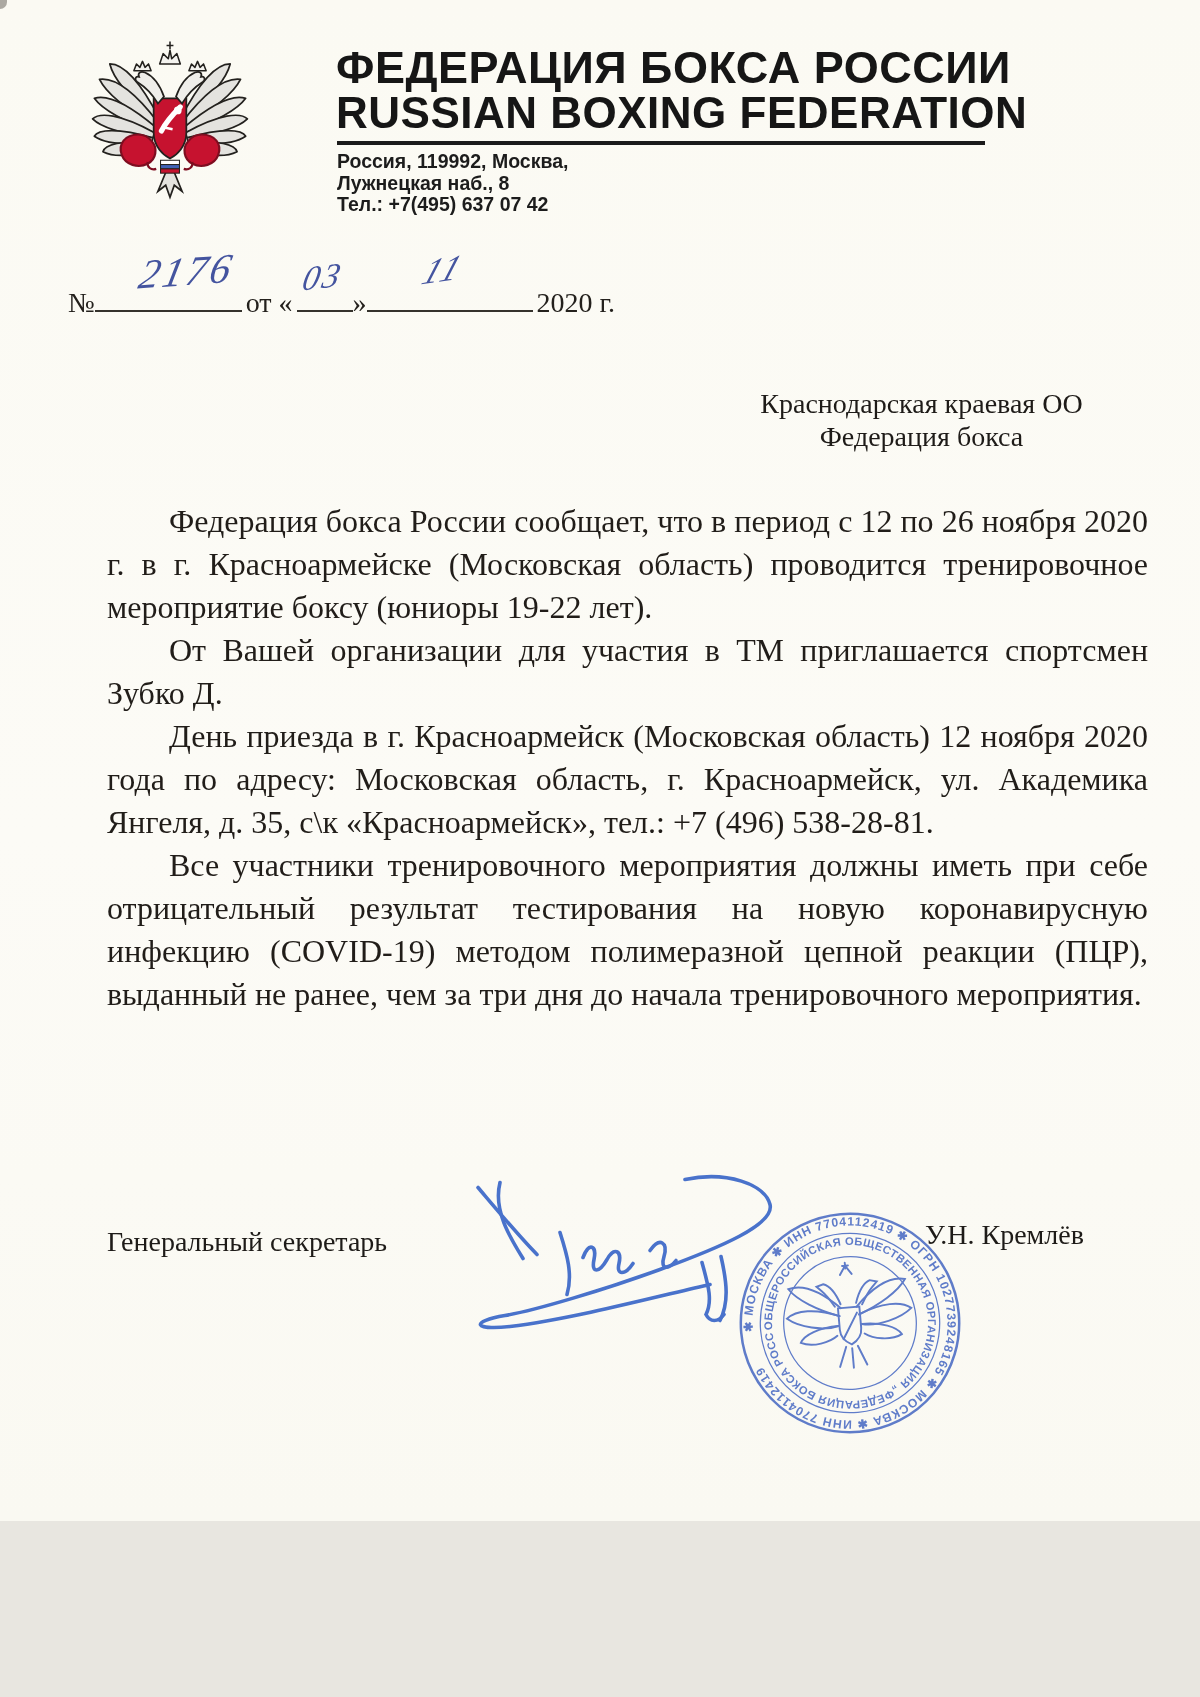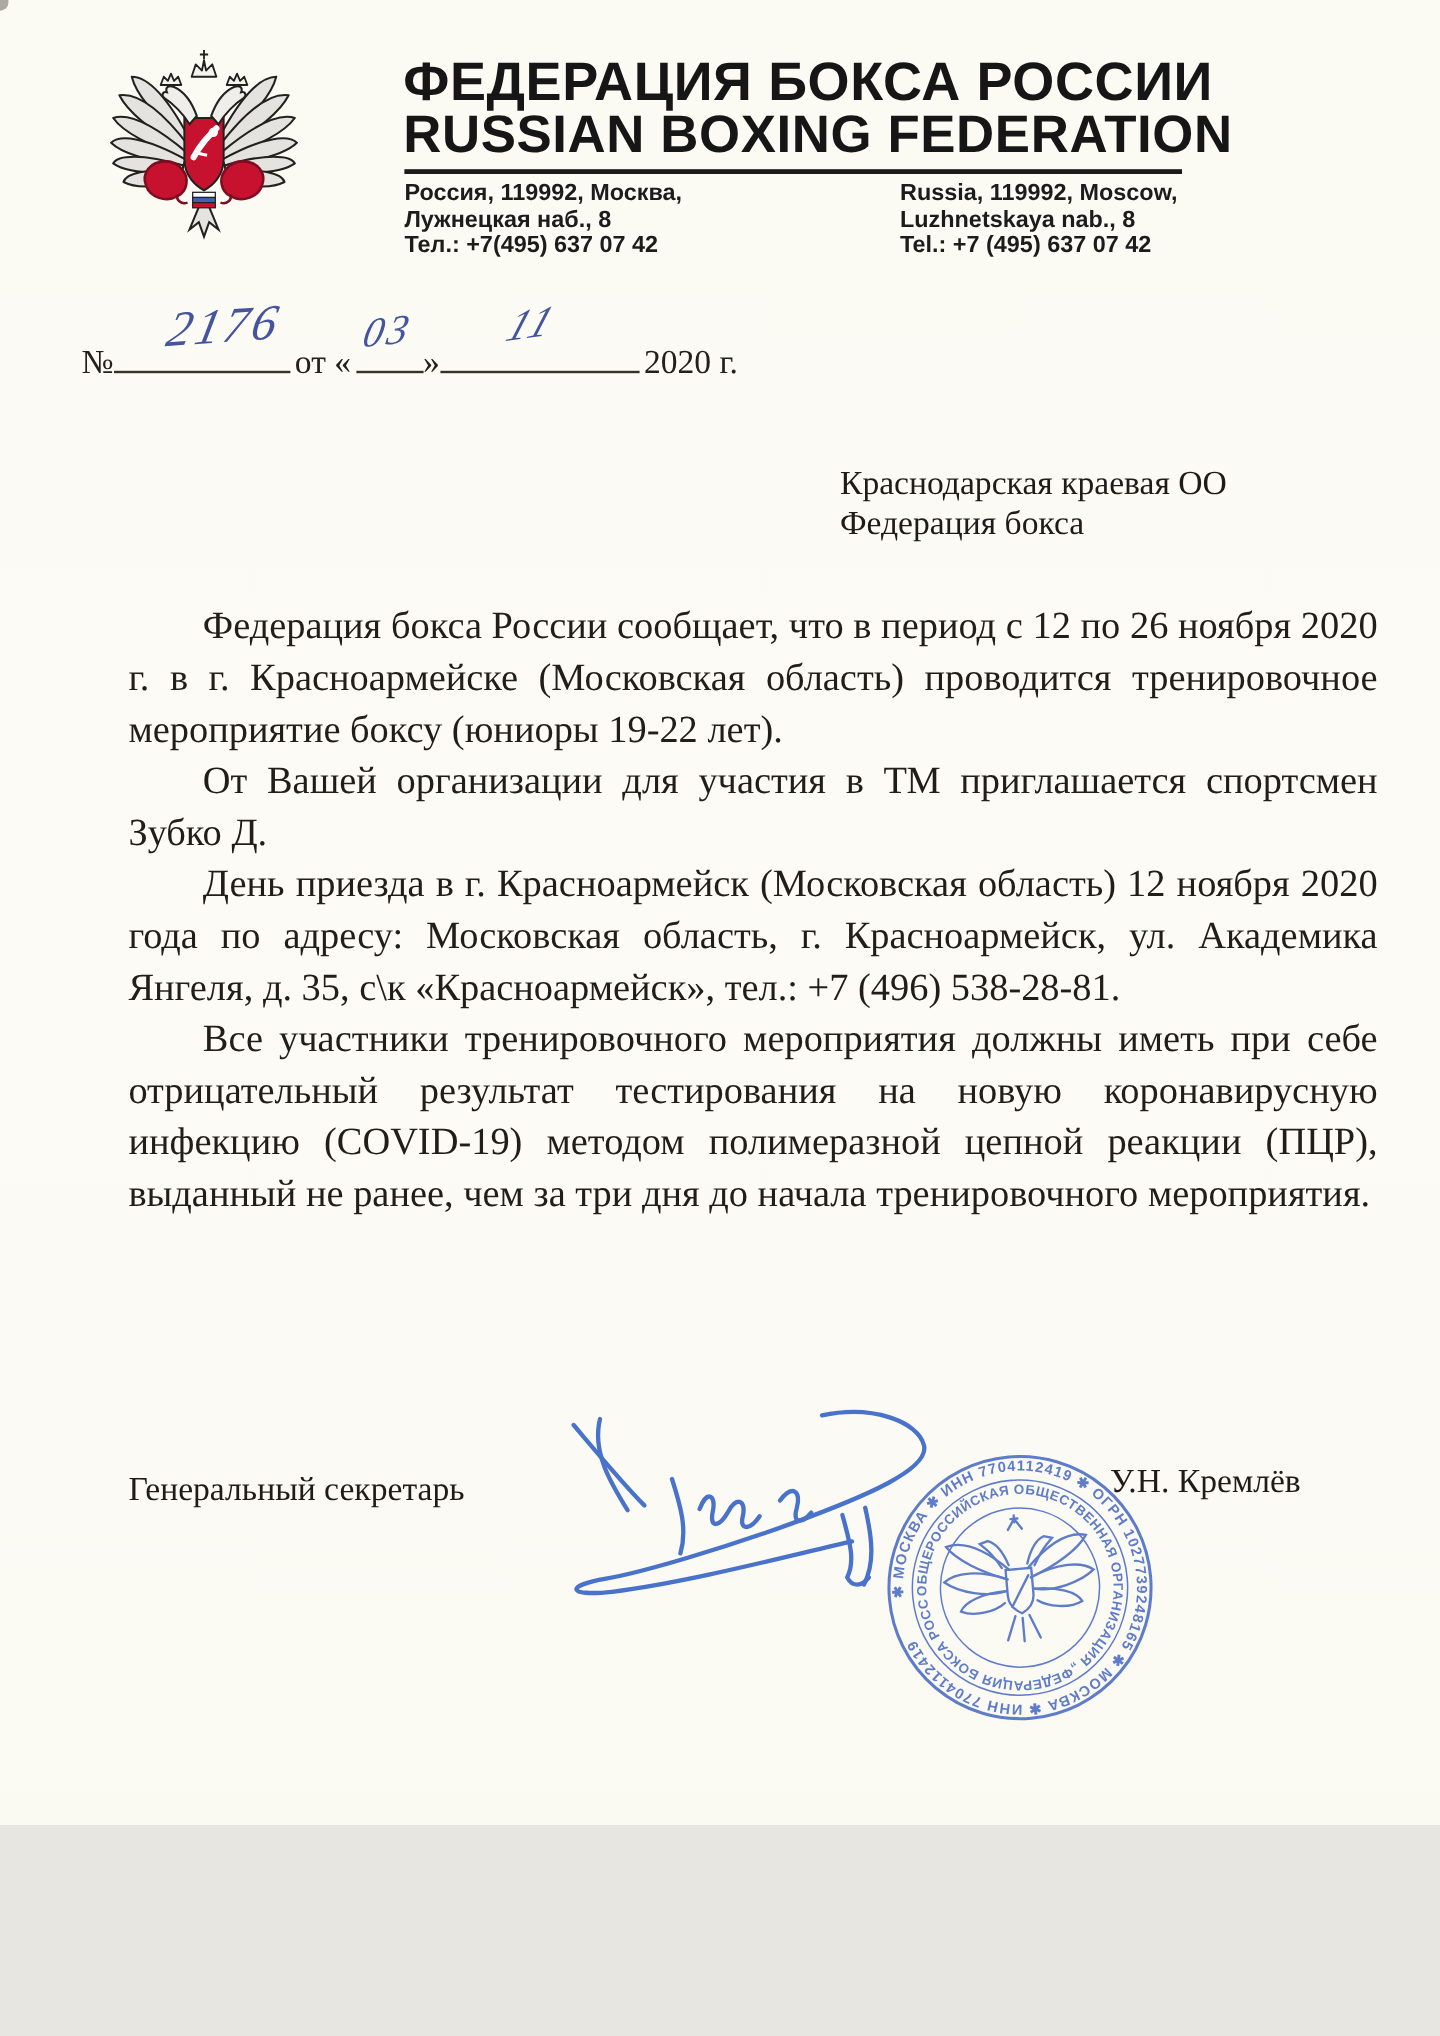--- a/index.html
+++ b/index.html
@@ -23,21 +23,21 @@
   .refline .ul{display:inline-block;border-bottom:2px solid #35322c;}
   .ul1{width:147px;}
   .ul2{width:56px;}
   .ul3{width:166px;}
   .refline .lbl{margin:0 4px;}
   .hw{position:absolute;color:#44549f;font-style:italic;letter-spacing:3px;font-family:"Liberation Serif", serif;}
   .hw-number{left:140px;top:247px;font-size:41px;transform:rotate(-4deg) skewX(-16deg);}
   .hw-day{left:303px;top:258px;font-size:34px;transform:rotate(-6deg) skewX(-18deg);}
   .hw-month{left:424px;top:250px;font-size:35px;transform:rotate(-8deg) skewX(-28deg);}
   
-  .recipient{position:absolute;left:700px;top:387px;width:443px;text-align:left;font-size:28px;line-height:33px;}
+  .recipient{position:absolute;left:700px;top:387px;width:443px;text-align:center;font-size:28px;line-height:33px;}
   
   .body-text{position:absolute;left:107px;top:500px;width:1041px;font-size:32px;line-height:43px;text-align:justify;color:#211d19;}
   .body-text p{margin:0;text-indent:62px;}
   
   .sig-title{position:absolute;left:107px;top:1226px;font-size:28px;}
   .sig-name{position:absolute;left:925px;top:1219px;font-size:28px;z-index:4;}
   .stamp{position:absolute;left:733px;top:1206px;width:234px;height:234px;z-index:2;transform:rotate(-5deg);opacity:.9;}
   .stamp text{font-family:"Liberation Sans", sans-serif;font-weight:700;fill:#4f6fc5;}
   .st-outer{font-size:12.5px;letter-spacing:1px;}
   .st-inner{font-size:11.5px;letter-spacing:.4px;}
@@ -101,25 +101,20 @@
 
   <div class="ht ht1">ФЕДЕРАЦИЯ БОКСА РОССИИ</div>
   <div class="ht ht2">RUSSIAN BOXING FEDERATION</div>
   <div class="hr-line"></div>
 
   <div class="addr addr-ru">
     <div>Россия, 119992, Москва,</div>
     <div>Лужнецкая наб., 8</div>
     <div>Тел.: +7(495) 637 07 42</div>
   </div>
-  <div class="addr addr-en">
-    <div>Russia, 119992, Moscow,</div>
-    <div>Luzhnetskaya nab., 8</div>
-    <div>Tel.: +7 (495) 637 07 42</div>
-  </div>
 
   <div class="refline"><span>№</span><span class="ul ul1"></span><span class="lbl">от «</span><span class="ul ul2"></span><span>»</span><span class="ul ul3"></span><span class="lbl">2020 г.</span></div>
   <div class="hw hw-number">2176</div>
   <div class="hw hw-day">03</div>
   <div class="hw hw-month">11</div>
 
   <div class="recipient">
     <div>Краснодарская краевая ОО</div>
     <div>Федерация бокса</div>
   </div>

